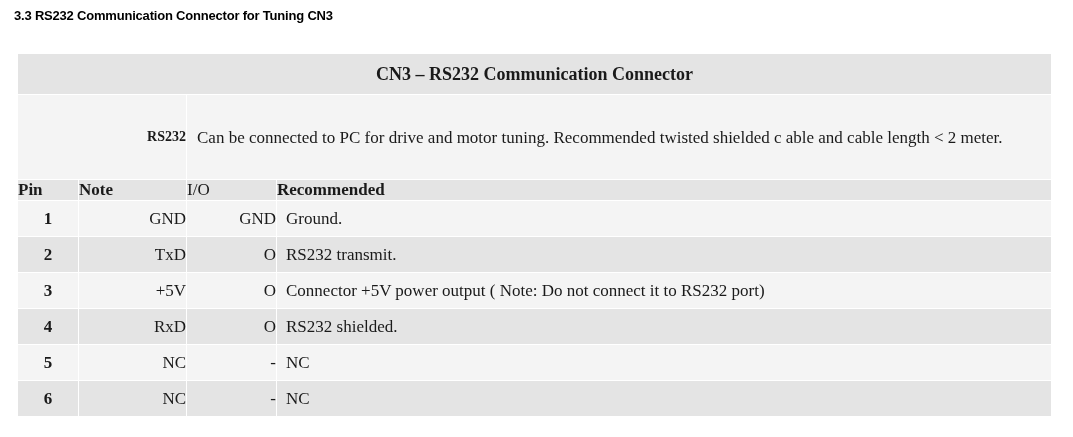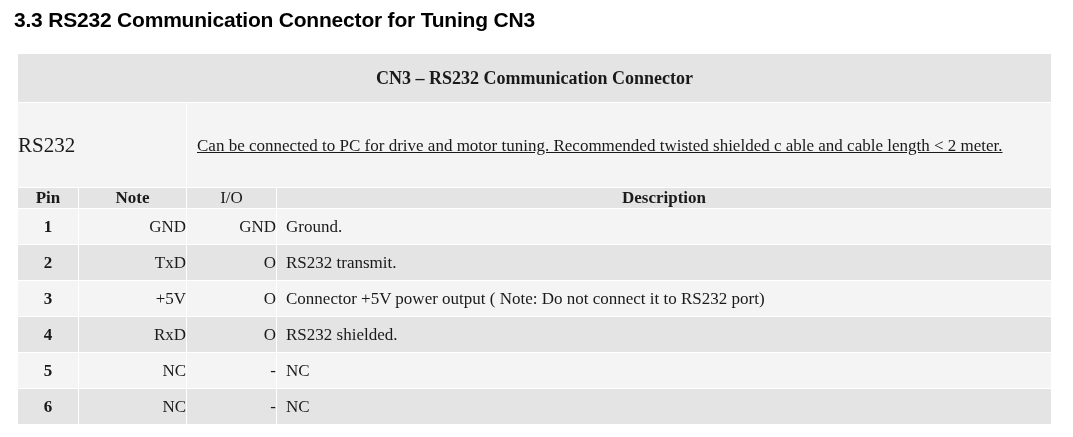--- a/index.html
+++ b/index.html
@@ -15,21 +15,21 @@
     -webkit-font-smoothing: antialiased;
   }
 
   
   .section-heading {
     position: absolute;
     left: 14px;
     top: 8px;
     font-family: "Liberation Sans", "DejaVu Sans", sans-serif;
     font-weight: bold;
-    font-size: 21px;
+    font-size: 13px;
     letter-spacing: -0.2px;
     color: #000000;
     white-space: nowrap;
   }
 
   
   .conn-table {
     position: absolute;
     left: 17px;
     top: 53px;
@@ -44,50 +44,49 @@
     vertical-align: middle;
     color: #1a1a1a;
   }
 
   
   .band-dark  { background: #e4e4e4; }
   .band-light { background: #f4f4f4; }
 
   
   .title-cell {
-    height: 48px;
+    height: 40px;
     text-align: center;
     font-weight: bold;
     font-size: 18px;
     color: #000000;
   }
 
   
   .rs232-label {
     height: 72px;
-    text-align: left;
-    font-weight: normal;
-    font-size: 21px;
+    text-align: right;
+    font-weight: bold;
+    font-size: 14px;
     color: #000000;
   }
   .rs232-desc {
     height: 72px;
     font-size: 17px;
     line-height: 31px;
     text-align: justify;
     text-align-last: left;
     padding: 6px 8px 6px 10px !important;
     color: #151515;
-    text-decoration: underline;
   }
 
   
   .col-head {
     height: 16px;
-    text-align: center;
+    text-align: left;
     font-weight: bold;
     font-size: 17px;
     color: #000000;
   }
   .col-head.light-weight {
     font-weight: normal;
   }
 
   
   .cell {
@@ -124,21 +123,21 @@
 
     <tr>
       <td class="rs232-label band-light" colspan="2">RS232</td>
       <td class="rs232-desc band-light" colspan="2">Can be connected to PC for drive and motor tuning. Recommended twisted shielded c able and cable length &lt; 2 meter.</td>
     </tr>
 
     <tr>
       <td class="col-head band-dark">Pin</td>
       <td class="col-head band-dark">Note</td>
       <td class="col-head band-dark light-weight">I/O</td>
-      <td class="col-head band-dark">Description</td>
+      <td class="col-head band-dark">Recommended</td>
     </tr>
 
     <tr>
       <td class="cell pin band-light">1</td>
       <td class="cell center band-light">GND</td>
       <td class="cell center band-light">GND</td>
       <td class="cell desc band-light">Ground.</td>
     </tr>
 
     <tr>

